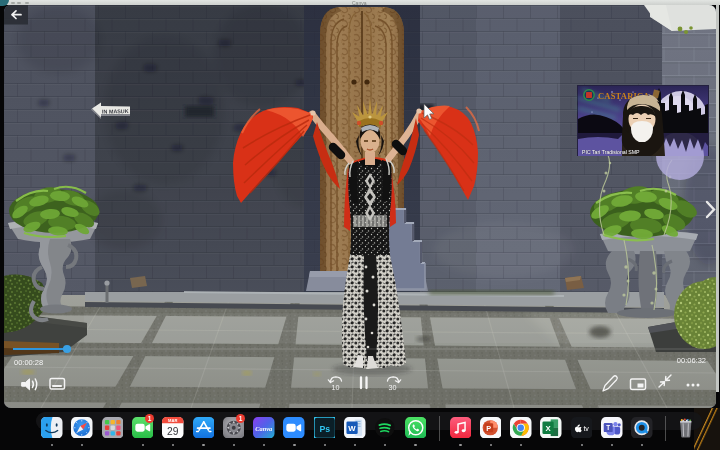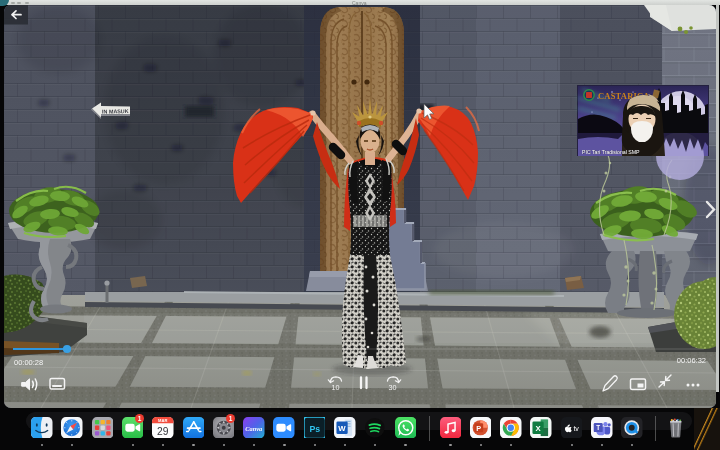--- a/index.html
+++ b/index.html
@@ -5,21 +5,21 @@
   html,body{margin:0;padding:0;width:720px;height:450px;overflow:hidden;background:#050505;
     font-family:"Liberation Sans",sans-serif;}
   #stage{position:absolute;left:0;top:0;width:720px;height:450px;background:#060607;overflow:hidden;}
   #topbar{position:absolute;left:0;top:0;width:720px;height:5px;background:linear-gradient(#e2e5e2,#cdd0cd);z-index:3;}
   #tealcorner{position:absolute;left:0;top:0;width:9px;height:5.5px;background:#2a6c78;border-radius:0 0 7px 0;z-index:4;}
   #video{position:absolute;left:4px;top:5px;width:712px;height:403px;border-radius:7px;overflow:hidden;z-index:4;background:#565b6e;}
   #rightstrip{position:absolute;left:716px;top:0;width:3px;height:392px;background:#c3c6c3;z-index:2;}
   #wallpaper-br{position:absolute;left:694px;top:408px;width:26px;height:42px;z-index:1;
     background:linear-gradient(115deg,#17120d 0%,#17120d 38%,#c8881e 40%,#17120d 44%,#17120d 48%,#b97c16 50%,#17120d 54%);}
   .ctl{position:absolute;z-index:8;}
-  #dock{position:absolute;left:26px;top:412px;width:666px;height:18px;border-radius:9px;
+  #dock{position:absolute;left:36px;top:412px;width:666px;height:18px;border-radius:9px;
     background:rgba(22,22,24,.88);z-index:10;}
   .ic{position:absolute;top:4.8px;width:21.5px;height:21.5px;}
   .dot{position:absolute;top:31.8px;width:2.4px;height:2.4px;border-radius:50%;background:rgba(200,200,200,.75);}
   .sep{position:absolute;top:4px;width:1px;height:25px;background:rgba(160,160,160,.45);}
   .badge{position:absolute;width:9px;height:9px;border-radius:50%;background:#ec3b2f;color:#fff;
     font-size:6.5px;line-height:9px;text-align:center;font-weight:bold;}
 </style>
 </head>
 <body>
 <div id="stage">

